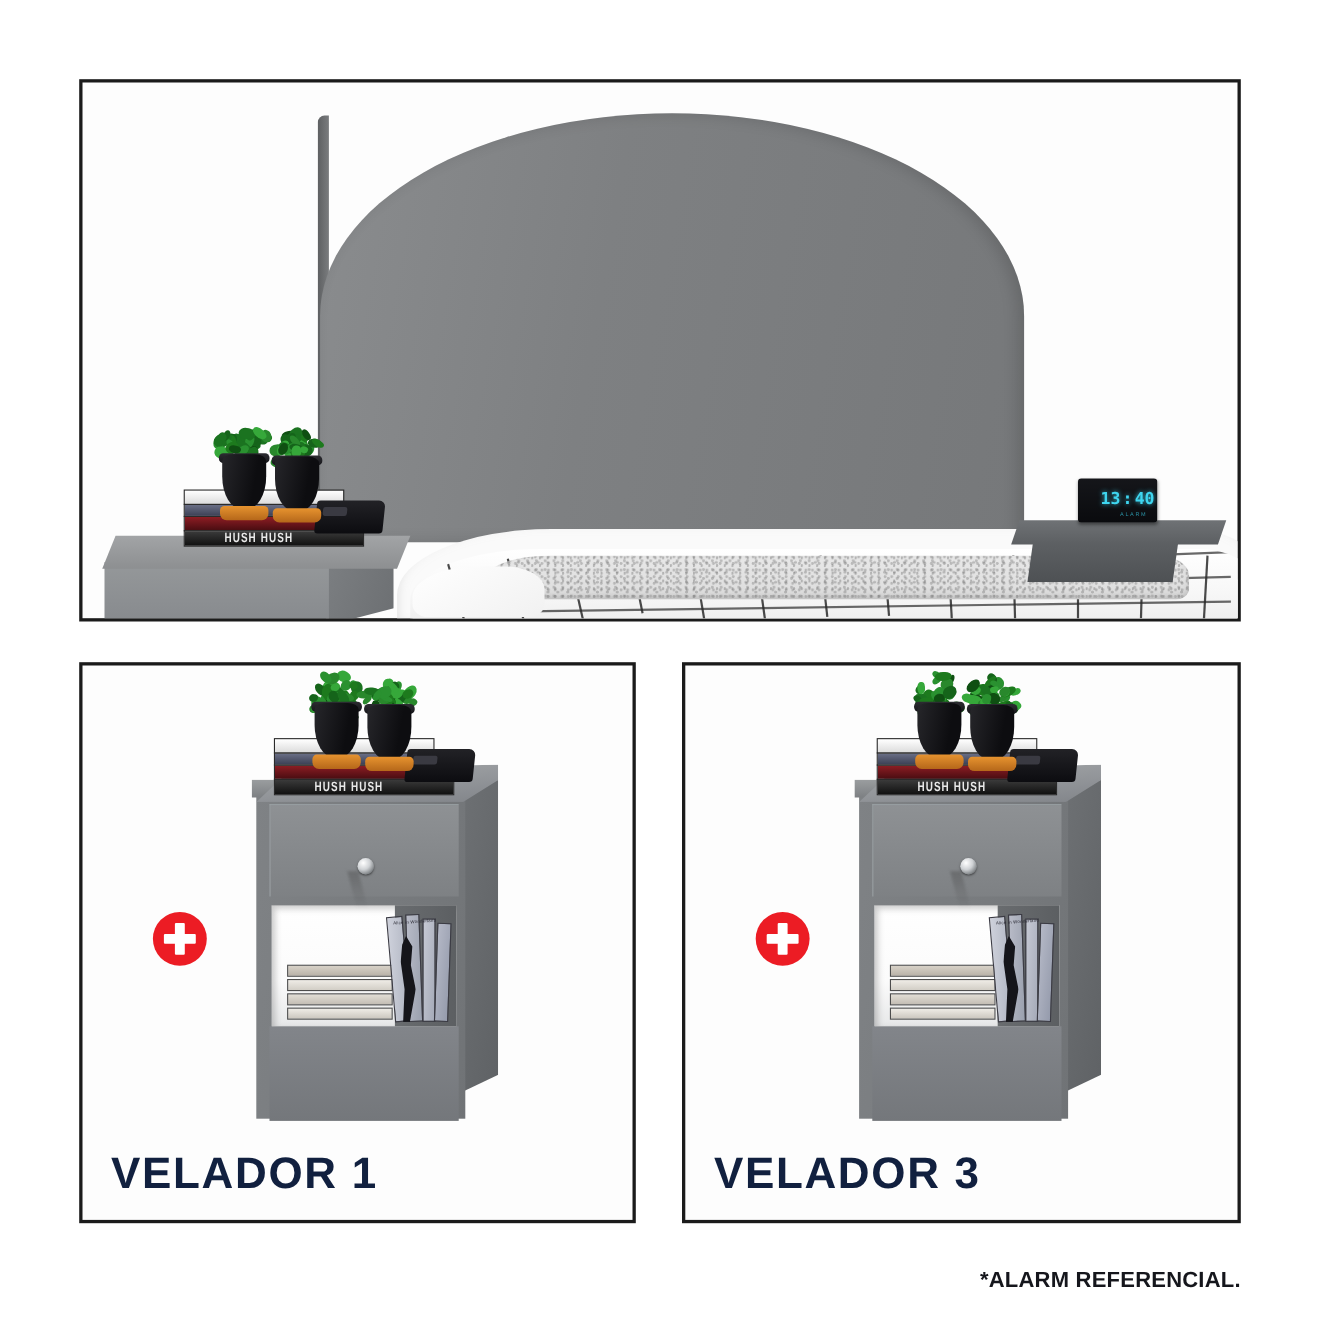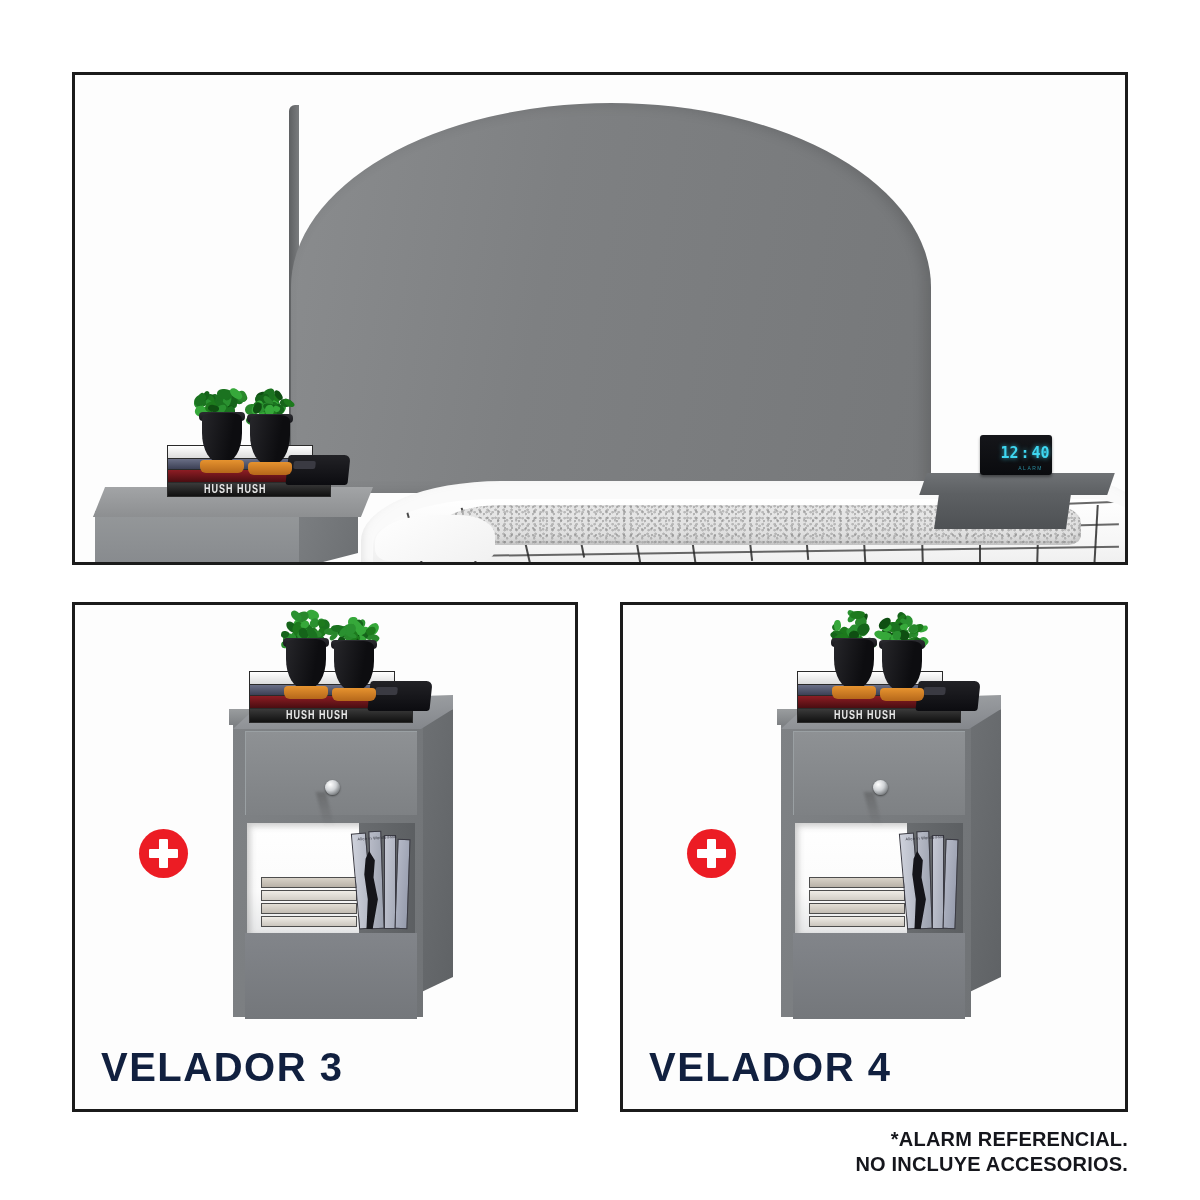--- a/index.html
+++ b/index.html
@@ -469,21 +469,21 @@
         <div class="pot-lip"></div>
         <div class="pot"></div>
         <div class="saucer"></div>
       </div>
     </div>
 
     <div class="ns-r-front"></div>
     <div class="ns-r-top"></div>
     <div class="clock">
       <div class="clock-face">
-        <span class="clock-digit">12</span>
+        <span class="clock-digit">13</span>
         <span class="clock-digit">:</span>
         <span class="clock-digit">40</span>
       </div>
       <div class="clock-sub">ALARM</div>
     </div>
 
   </div>
 
 </div>
 
@@ -634,21 +634,21 @@
             <b style="left: 26.277px; top: 41.6848px; width: 7.6907px; height: 6.1379px; background: rgb(41, 136, 44); transform: rotate(-58.6062deg);"></b>
             <b style="left: 14.7603px; top: 24.1989px; width: 10.311px; height: 6.24862px; background: rgb(42, 145, 48); transform: rotate(-50.6071deg);"></b>
           </div>
         <div class="pot-lip"></div>
         <div class="pot"></div>
         <div class="saucer"></div>
       </div>
     </div>
   </div>
 
-  <div class="title-velador">VELADOR 3</div>
+  <div class="title-velador">VELADOR 1</div>
 </div>
 
 <div class="panel" id="panel-velador2">
   <div class="nightstand" style="left:140px; top:22px; width:240px; height:400px;">
 
     <div class="ns-right-side"></div>
     <div class="ns-body"></div>
     <div class="ns-plinth"></div>
 
     <div class="ns-opening">
@@ -791,22 +791,21 @@
             <b style="left: 21.847px; top: 26.1956px; width: 8.31823px; height: 8.74472px; background: rgb(42, 145, 48); transform: rotate(6.39383deg);"></b>
             <b style="left: 43.075px; top: 33.2779px; width: 7.30122px; height: 5.42607px; background: rgb(21, 100, 26); transform: rotate(6.37367deg);"></b>
           </div>
         <div class="pot-lip"></div>
         <div class="pot"></div>
         <div class="saucer"></div>
       </div>
     </div>
   </div>
 
-  <div class="title-velador">VELADOR 4</div>
+  <div class="title-velador">VELADOR 3</div>
 </div>
 
 <div class="plus-badge" id="plus-badge-1"></div>
 <div class="plus-badge" id="plus-badge-2"></div>
 
 <div id="disclaimer">
   <div>*ALARM REFERENCIAL.</div>
-  <div>NO INCLUYE ACCESORIOS.</div>
 </div>
 
 </body></html>

